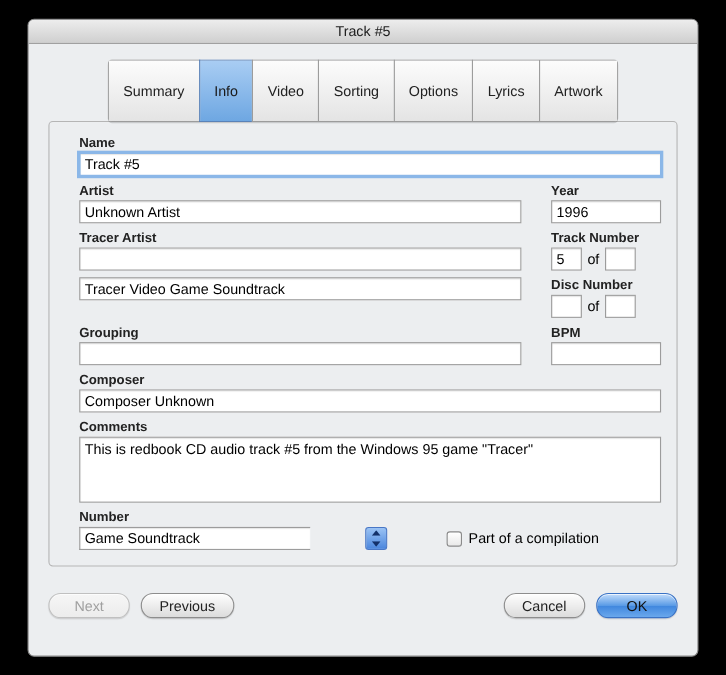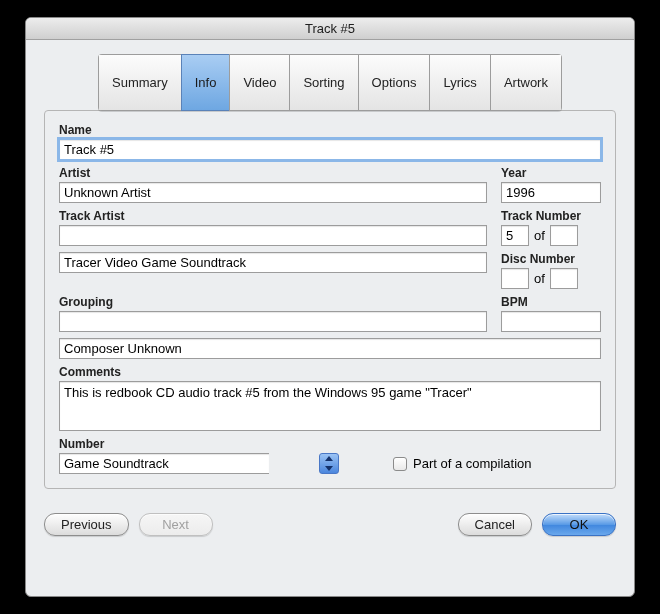--- a/index.html
+++ b/index.html
@@ -68,21 +68,21 @@
   border-radius: 4px;
   background: #eceef0;
   padding: 12px 14px 14px 14px;
   position: relative;
 }
 .row {
   display: flex;
   gap: 14px;
   margin-bottom: 6px;
 }
-.col { display: flex; flex-direction: column; }
+.col { display: flex; flex-direction: column; margin-left: 13px; }
 .grow { flex: 1; }
 label.field-label {
   font-weight: bold;
   font-size: 12px;
   color: #222;
   margin-bottom: 2px;
 }
 input.text {
   width: 100%;
   font-size: 13px;
@@ -96,21 +96,21 @@
 input.text.focused {
   outline: 3px solid #8bb7e8;
   outline-offset: -1px;
   border-color: #5d93d4;
 }
 textarea.text {
   width: 100%;
   font-family: inherit;
   font-size: 13px;
   padding: 3px 4px;
-  height: 50px;
+  height: 60px;
   border: 1px solid #9c9c9c;
   background: #fff;
   box-shadow: inset 0 1px 1px rgba(0,0,0,0.10);
   resize: none;
 }
 .tracknum { display: flex; align-items: center; gap: 5px; }
 .tracknum input.small { width: 28px; text-align: left; }
 .tracknum span.of { font-size: 13px; }
 .right-col { width: 100px; flex: none; }
 .combo {
@@ -221,21 +221,21 @@
           <input class="text" value="Unknown Artist" style="">
         </div>
         <div class="col right-col">
           <label class="field-label">Year</label>
           <input class="text" value="1996" style="">
         </div>
       </div>
 
       <div class="row">
         <div class="col grow">
-          <label class="field-label">Track Artist</label>
+          <label class="field-label">Tracer Artist</label>
           <input class="text" value="" style="">
         </div>
         <div class="col right-col">
           <label class="field-label">Track Number</label>
           <div class="tracknum">
             <input class="text small" value="5" style="">
             <span class="of">of</span>
             <input class="text small" value="" style="">
           </div>
         </div>
@@ -261,20 +261,21 @@
           <input class="text" value="" style="">
         </div>
         <div class="col right-col">
           <label class="field-label">BPM</label>
           <input class="text" value="" style="">
         </div>
       </div>
 
       <div class="row">
         <div class="col grow">
+          <label class="field-label">Composer</label>
           <input class="text" value="Composer Unknown" style="">
         </div>
       </div>
 
       <div class="row">
         <div class="col grow">
           <label class="field-label">Comments</label>
           <textarea class="text" style="">This is redbook CD audio track #5 from the Windows 95 game "Tracer"</textarea>
         </div>
       </div>
@@ -302,22 +303,22 @@
           <div class="checkbox"></div>
           <span>Part of a compilation</span>
         </div>
       </div>
 
     </div>
   </div>
 
   <div class="bottom-buttons">
     <div class="btn-group">
+      <div class="btn disabled">Next</div>
       <div class="btn">Previous</div>
-      <div class="btn disabled">Next</div>
     </div>
     <div class="btn-group">
       <div class="btn">Cancel</div>
       <div class="btn default">OK</div>
     </div>
   </div>
 
 </div>
 
 </body></html>

